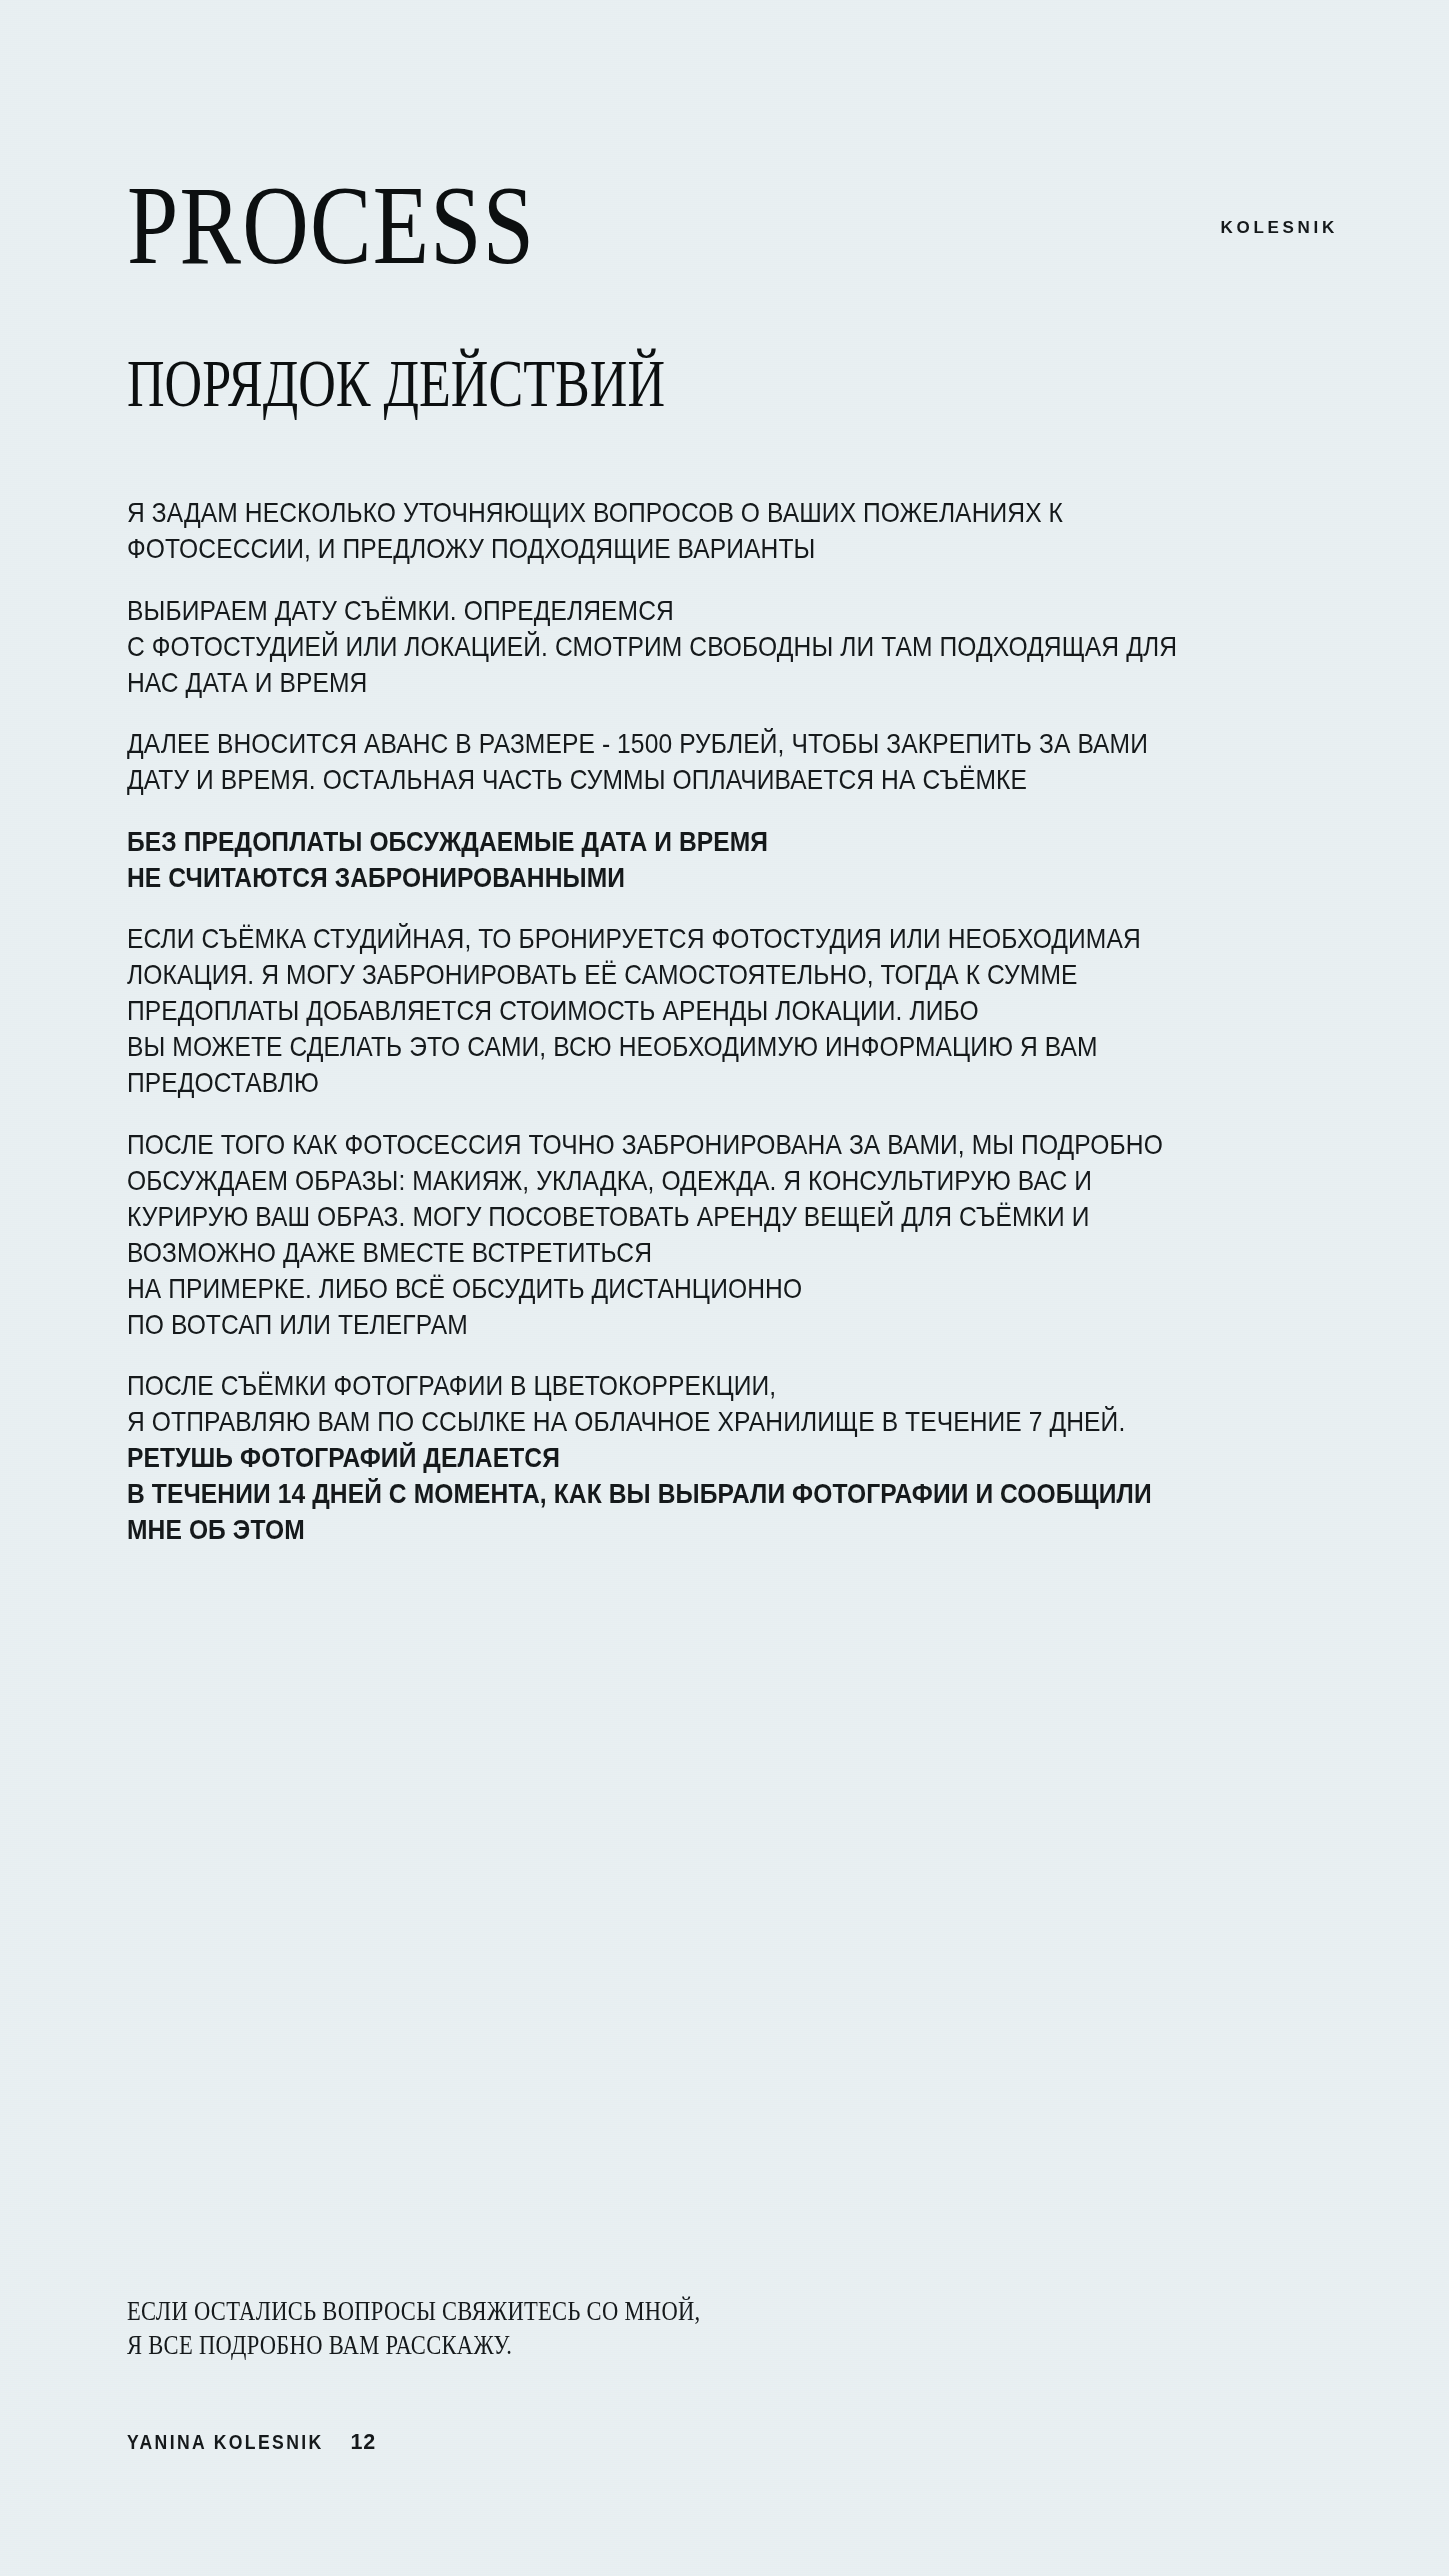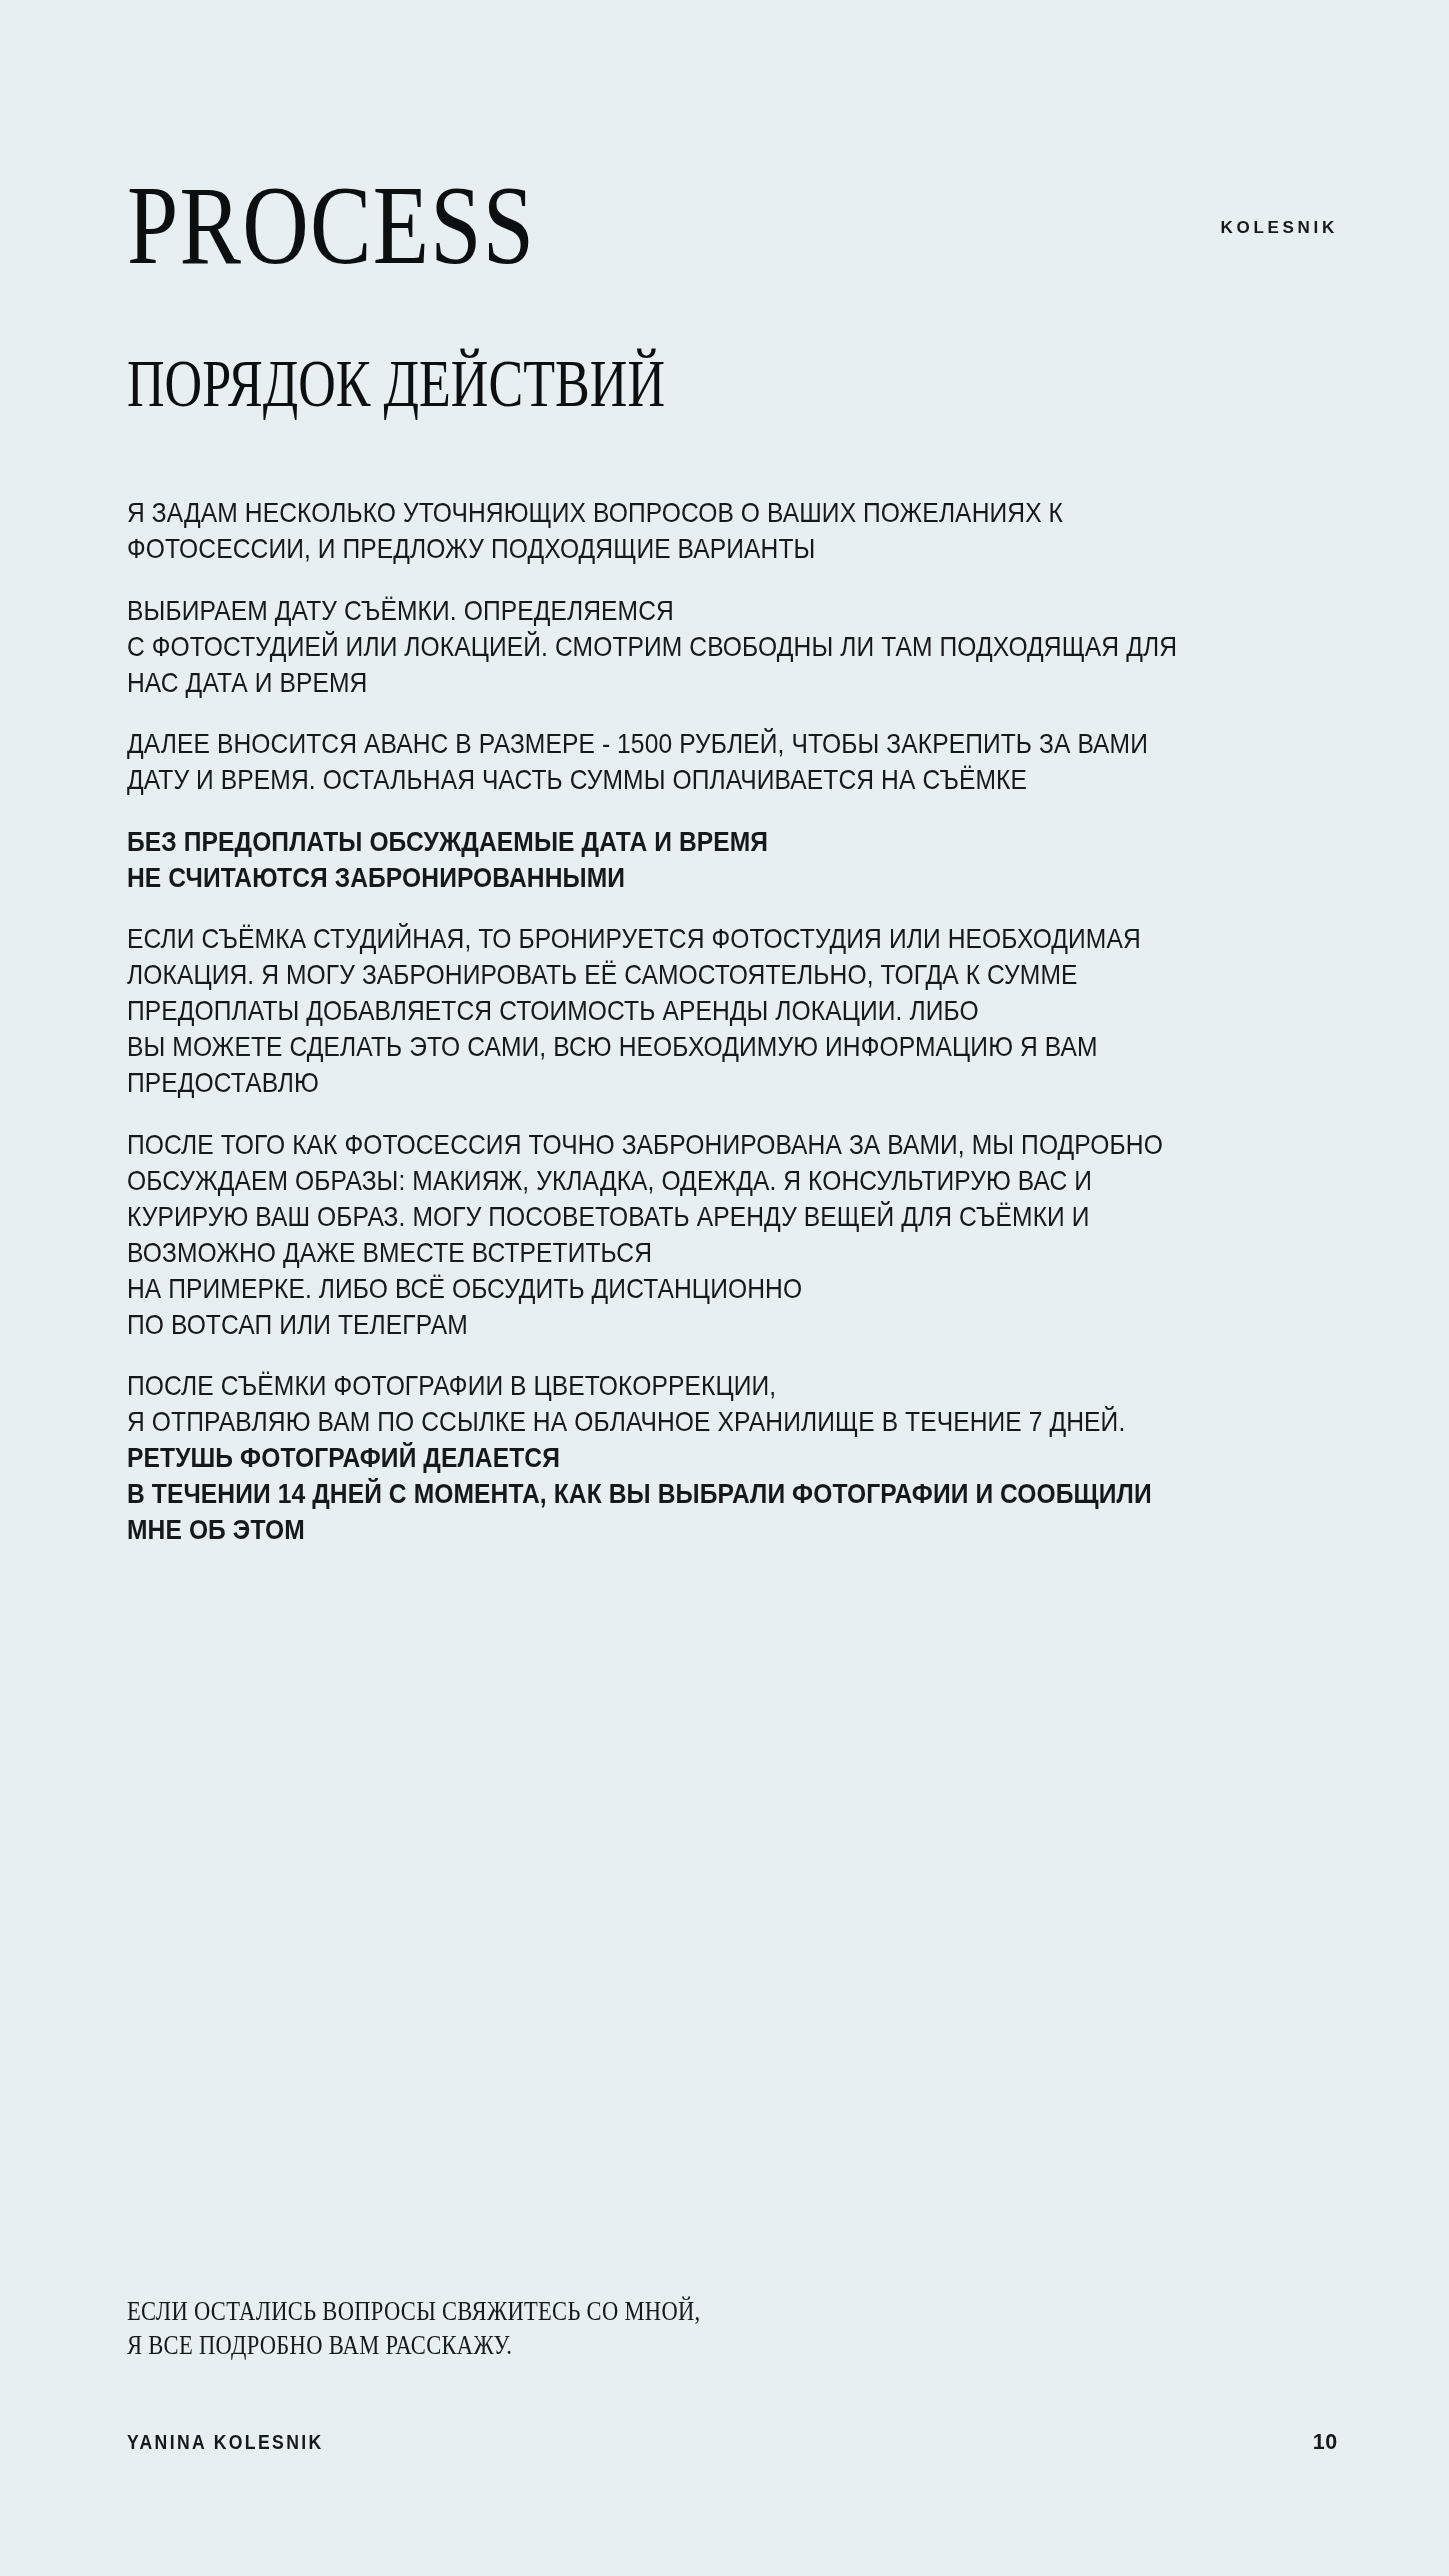--- a/index.html
+++ b/index.html
@@ -137,21 +137,21 @@
   }
 
   .footer-bar {
     position: absolute;
     left: 0;
     right: 0;
     top: 2422px;
     height: 40px;
     display: flex;
     align-items: center;
-    justify-content: space-between;
+    justify-content: flex-start;
   }
   .brand {
     font-family: "Liberation Sans", sans-serif;
     font-size: 20px;
     font-weight: 700;
     letter-spacing: 2.7px;
     color: #15191b;
     transform: scaleX(0.88);
     transform-origin: left center;
     white-space: nowrap;
@@ -202,18 +202,18 @@
 Я ОТПРАВЛЯЮ ВАМ ПО ССЫЛКЕ НА ОБЛАЧНОЕ ХРАНИЛИЩЕ В ТЕЧЕНИЕ 7 ДНЕЙ. </span><strong>РЕТУШЬ ФОТОГРАФИЙ ДЕЛАЕТСЯ
 В ТЕЧЕНИИ 14 ДНЕЙ С МОМЕНТА, КАК ВЫ ВЫБРАЛИ ФОТОГРАФИИ И СООБЩИЛИ МНЕ ОБ ЭТОМ</strong></p>
 
     </div>
 
     <div class="footnote">ЕСЛИ ОСТАЛИСЬ ВОПРОСЫ СВЯЖИТЕСЬ СО МНОЙ,
 Я ВСЕ ПОДРОБНО ВАМ РАССКАЖУ.</div>
 
     <div class="footer-bar">
       <div class="brand">YANINA KOLESNIK</div>
-      <div class="page-number">10</div>
+      <div class="page-number">12</div>
     </div>
 
   </div>
 </div>
 
 
 </body></html>

